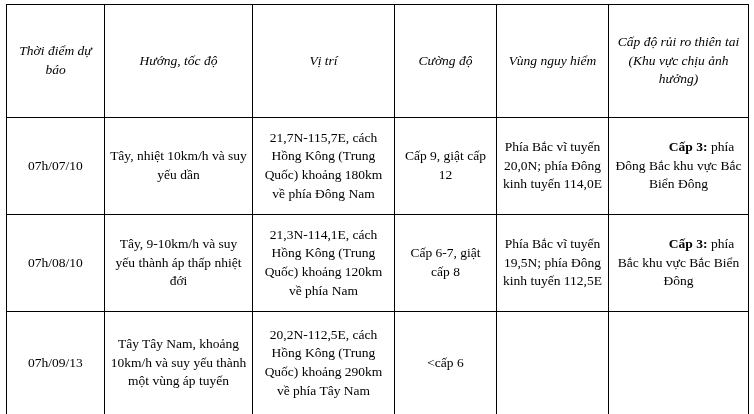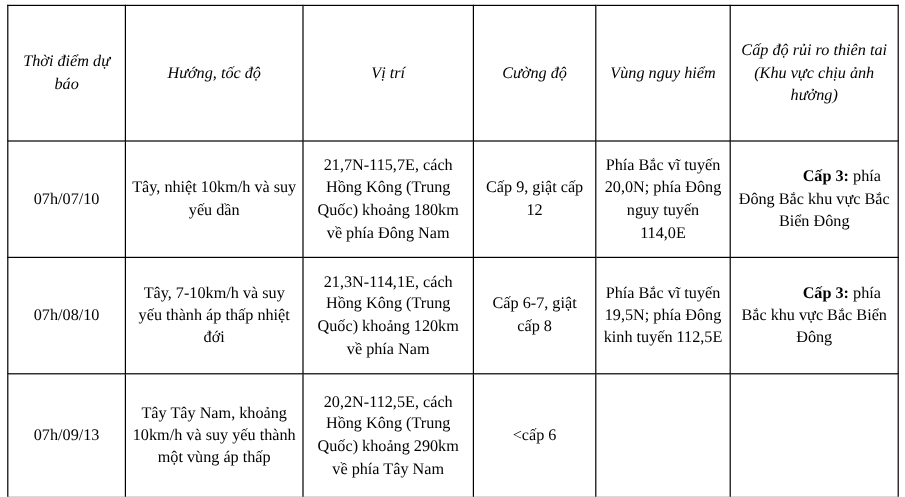--- a/index.html
+++ b/index.html
@@ -77,34 +77,34 @@
         <td>Vùng nguy hiểm</td>
         <td>Cấp độ rủi ro thiên tai (Khu vực chịu ảnh hưởng)</td>
       </tr>
     </thead>
     <tbody>
       <tr>
         <td>07h/07/10</td>
         <td>Tây, nhiệt 10km/h và suy yếu dần</td>
         <td>21,7N-115,7E, cách Hồng Kông (Trung Quốc) khoảng 180km về phía Đông Nam</td>
         <td>Cấp 9, giật cấp 12</td>
-        <td>Phía Bắc vĩ tuyến 20,0N; phía Đông nguy tuyến 114,0E</td>
+        <td>Phía Bắc vĩ tuyến 20,0N; phía Đông kinh tuyến 114,0E</td>
         <td class="risk-cell"><span class="bold">Cấp 3:</span><span> phía Đông Bắc khu vực Bắc Biển Đông</span></td>
       </tr>
       <tr>
         <td>07h/08/10</td>
-        <td>Tây, 7-10km/h và suy yếu thành áp thấp nhiệt đới</td>
+        <td>Tây, 9-10km/h và suy yếu thành áp thấp nhiệt đới</td>
         <td>21,3N-114,1E, cách Hồng Kông (Trung Quốc) khoảng 120km về phía Nam</td>
         <td>Cấp 6-7, giật cấp 8</td>
         <td>Phía Bắc vĩ tuyến 19,5N; phía Đông kinh tuyến 112,5E</td>
         <td class="risk-cell"><span class="bold">Cấp 3:</span><span> phía Bắc khu vực Bắc Biển Đông</span></td>
       </tr>
       <tr>
         <td>07h/09/13</td>
-        <td>Tây Tây Nam, khoảng 10km/h và suy yếu thành một vùng áp thấp</td>
+        <td>Tây Tây Nam, khoảng 10km/h và suy yếu thành một vùng áp tuyến</td>
         <td>20,2N-112,5E, cách Hồng Kông (Trung Quốc) khoảng 290km về phía Tây Nam</td>
         <td>&lt;cấp 6</td>
         <td></td>
         <td class="risk-cell"><span class="bold"></span><span></span></td>
       </tr>
     </tbody>
   </table>
 </div>
 
 </body></html>

